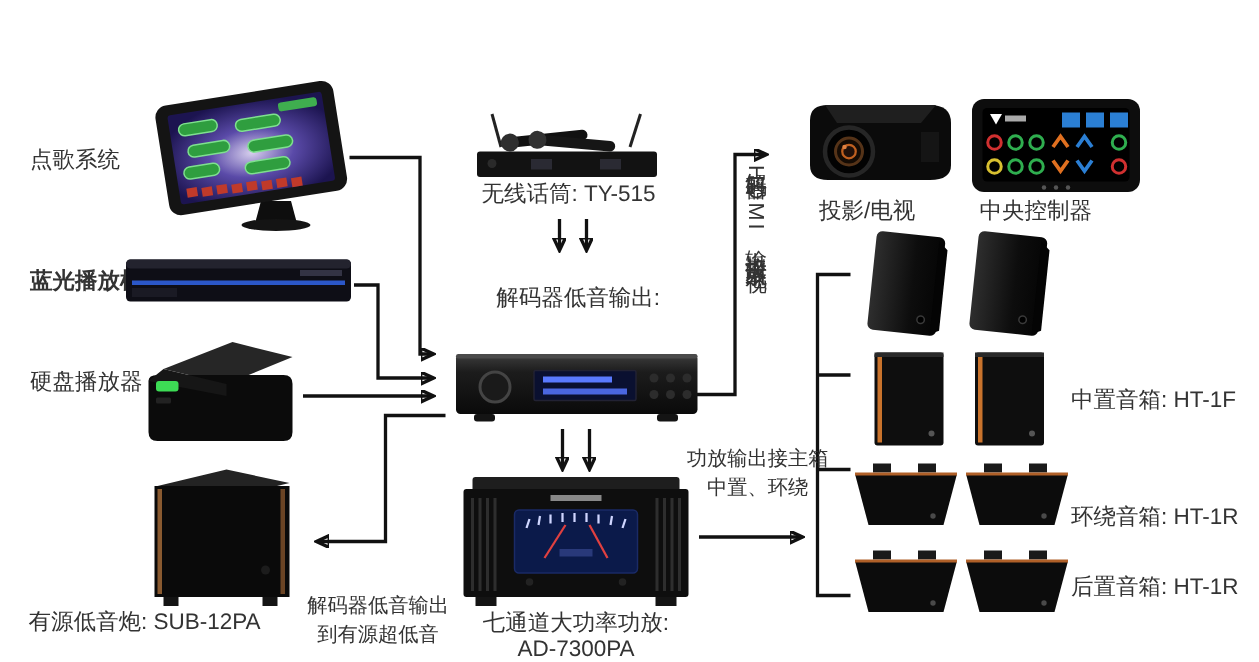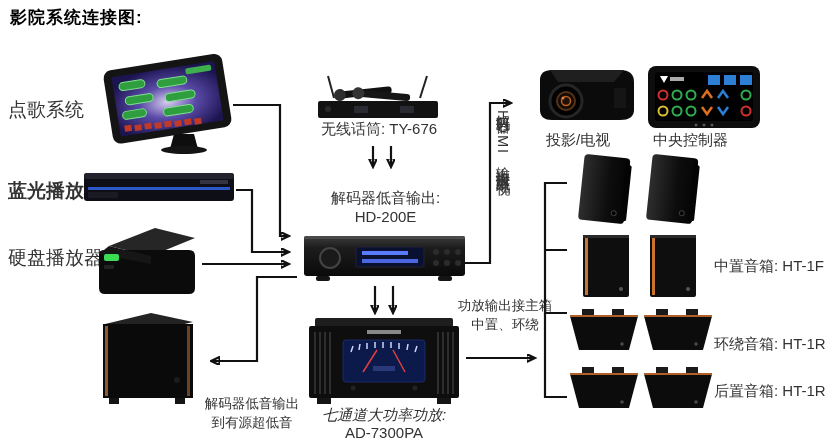--- a/index.html
+++ b/index.html
@@ -2,21 +2,21 @@
 <html style="--line: #111111; --text: #333333; --accent-orange: #c9732c; --display-blue: #14245e; --led-green: #3ddc55;"><head>
 <meta charset="utf-8">
 <style>
   html,body{margin:0;padding:0;background:#fff;}
   .canvas{
     position:relative;width:839px;height:441px;background:#fff;overflow:hidden;
     font-family:"Liberation Sans","DejaVu Sans",sans-serif;color:var(--text,#333);
   }
   .abs{position:absolute;}
   .title{font-size:17px;font-weight:bold;color:#000;letter-spacing:1px;}
-  .lbl{font-size:19px;color:var(--text,#333);white-space:nowrap;}
+  .lbl{font-size:15px;color:var(--text,#333);white-space:nowrap;margin-left:12px;}
   .lbl-sm{font-size:15px;color:var(--text,#333);white-space:nowrap;}
   .lbl-center{text-align:center;}
   .ann{font-size:13.5px;line-height:1.4;color:var(--text,#333);text-align:center;white-space:nowrap;}
   .vtext{
     writing-mode:vertical-rl;text-orientation:mixed;
     font-size:14.5px;letter-spacing:2px;color:var(--text,#333);
   }
   svg{display:block;overflow:visible;}
   .overlay{position:absolute;left:0;top:0;pointer-events:none;}
   .overlay path{fill:none;stroke:var(--line,#111);stroke-width:2.2;}
@@ -38,21 +38,20 @@
     <path d="M297,277 H257 V361 H212" marker-end="url(#ah)"></path>
     <path d="M373,146 V166" marker-end="url(#ah)"></path>
     <path d="M391,146 V166" marker-end="url(#ah)"></path>
     <path d="M375,286 V312" marker-end="url(#ah)"></path>
     <path d="M393,286 V312" marker-end="url(#ah)"></path>
     <path d="M464,263 H490 V103 H510" marker-end="url(#ah)"></path>
     <path d="M466,358 H534" marker-end="url(#ah)"></path>
     <path d="M567,183 H545 V397 H567 M545,250 H567 M545,313 H567"></path>
   </svg>
 
-  <div class="abs title" style="left:10px;top:6px;">影院系统连接图:</div>
 
   <div class="abs lbl" style="left:8px;top:97px;">点歌系统</div>
   <svg class="abs" style="left:88px;top:56px;" width="150" height="100">
     <defs>
       <radialGradient id="kscr" cx="50%" cy="55%" r="60%">
         <stop offset="0%" stop-color="#d8d0ee"></stop>
           <stop offset="45%" stop-color="#5a4aa8"></stop>
           <stop offset="100%" stop-color="#1c1450"></stop>
       </radialGradient>
     </defs>
@@ -92,20 +91,21 @@
 
   <div class="abs lbl" style="left:8px;top:245px;">硬盘播放器</div>
   <svg class="abs" style="left:93px;top:224px;" width="108" height="78">
     <polygon points="16,22 62,4 102,14 58,32" fill="#262626"></polygon>
     <path d="M6,30 Q6,26 12,26 L96,26 Q102,26 102,32 L102,64 Q102,70 96,70 L12,70 Q6,70 6,64 z" fill="#0b0b0b"></path>
     <polygon points="6,30 16,22 58,32 58,40" fill="#161616"></polygon>
     <rect x="11" y="30" width="15" height="7" rx="2" fill="#3ddc55"></rect>
     <rect x="11" y="41" width="10" height="4" rx="1" fill="#222"></rect>
   </svg>
 
+  <div class="abs lbl" style="left:7px;top:405px;">有源低音炮: SUB-12PA</div>
   <svg class="abs" style="left:95px;top:310px;" width="106" height="98">
     <polygon points="10,14 56,3 98,12 56,22" fill="#232323"></polygon>
     <rect x="8" y="14" width="90" height="74" fill="#0a0a0a"></rect>
     <rect x="10" y="16" width="3" height="70" fill="#8a5a30"></rect>
     <rect x="92" y="16" width="3" height="70" fill="#6b4424"></rect>
     <circle cx="82" cy="70" r="3" fill="#1c1c1c"></circle>
     <rect x="14" y="88" width="10" height="6" fill="#141414"></rect>
     <rect x="80" y="88" width="10" height="6" fill="#141414"></rect>
   </svg>
 
@@ -118,24 +118,23 @@
     </g>
     <g transform="rotate(5 70 24)">
       <rect x="44" y="18" width="52" height="7" rx="3.5" fill="#161616"></rect>
       <circle cx="44" cy="21.5" r="6" fill="#333"></circle>
     </g>
     <rect x="4" y="27" width="120" height="17" rx="2" fill="#121212"></rect>
     <rect x="40" y="32" width="14" height="7" fill="#2a2a33"></rect>
     <rect x="86" y="32" width="14" height="7" fill="#2a2a33"></rect>
     <circle cx="14" cy="35" r="3" fill="#2a2a2a"></circle>
   </svg>
-  <div class="abs lbl-sm lbl-center" style="left:315px;top:120px;width:128px;">无线话筒: TY-676</div>
+  <div class="abs lbl-sm lbl-center" style="left:315px;top:120px;width:128px;">无线话筒: TY-515</div>
 
   <div class="abs lbl-sm lbl-center" style="left:318px;top:189px;width:135px;">解码器低音输出:</div>
-  <div class="abs lbl-sm lbl-center" style="left:318px;top:208px;width:135px;">HD-200E</div>
   <svg class="abs" style="left:302px;top:230px;" width="165" height="54">
     <defs>
       <linearGradient id="decg" x1="0" y1="0" x2="0" y2="1">
         <stop offset="0%" stop-color="#3d3d3d"></stop>
           <stop offset="30%" stop-color="#1c1c1c"></stop>
           <stop offset="100%" stop-color="#0a0a0a"></stop>
       </linearGradient>
     </defs>
     <rect x="2" y="6" width="161" height="40" rx="3" fill="url(#decg)"></rect>
     <rect x="2" y="6" width="161" height="3" rx="1.5" fill="#4a4a4a"></rect>
@@ -182,21 +181,21 @@
         <line x1="110" y1="36" x2="112" y2="30"></line>
     </g>
     <line x1="58" y1="56" x2="72" y2="34" stroke="#e04040" stroke-width="1.5"></line>
     <line x1="100" y1="56" x2="88" y2="34" stroke="#e04040" stroke-width="1.5"></line>
     <rect x="68" y="50" width="22" height="5" fill="#29397a"></rect>
     <circle cx="48" cy="72" r="2.5" fill="#222"></circle>
       <circle cx="110" cy="72" r="2.5" fill="#222"></circle>
     <rect x="12" y="82" width="14" height="6" fill="#141414"></rect>
     <rect x="132" y="82" width="14" height="6" fill="#141414"></rect>
   </svg>
-  <div class="abs lbl-sm lbl-center" style="left:313px;top:406px;width:142px;font-style:italic;">七通道大功率功放:</div>
+  <div class="abs lbl-sm lbl-center" style="left:313px;top:406px;width:142px;">七通道大功率功放:</div>
   <div class="abs lbl-sm lbl-center" style="left:313px;top:424px;width:142px;">AD-7300PA</div>
 
   <div class="abs vtext" style="left:493px;top:104px;height:200px;">解码器HDMI输出接投影或电视</div>
   <div class="abs ann" style="left:196px;top:367px;width:112px;margin-top:28px;">
     <div>解码器低音输出</div>
     <div>到有源超低音</div>
   </div>
   <div class="abs ann" style="left:449px;top:297px;width:112px;">
     <div>功放输出接主箱</div>
     <div>中置、环绕</div>

